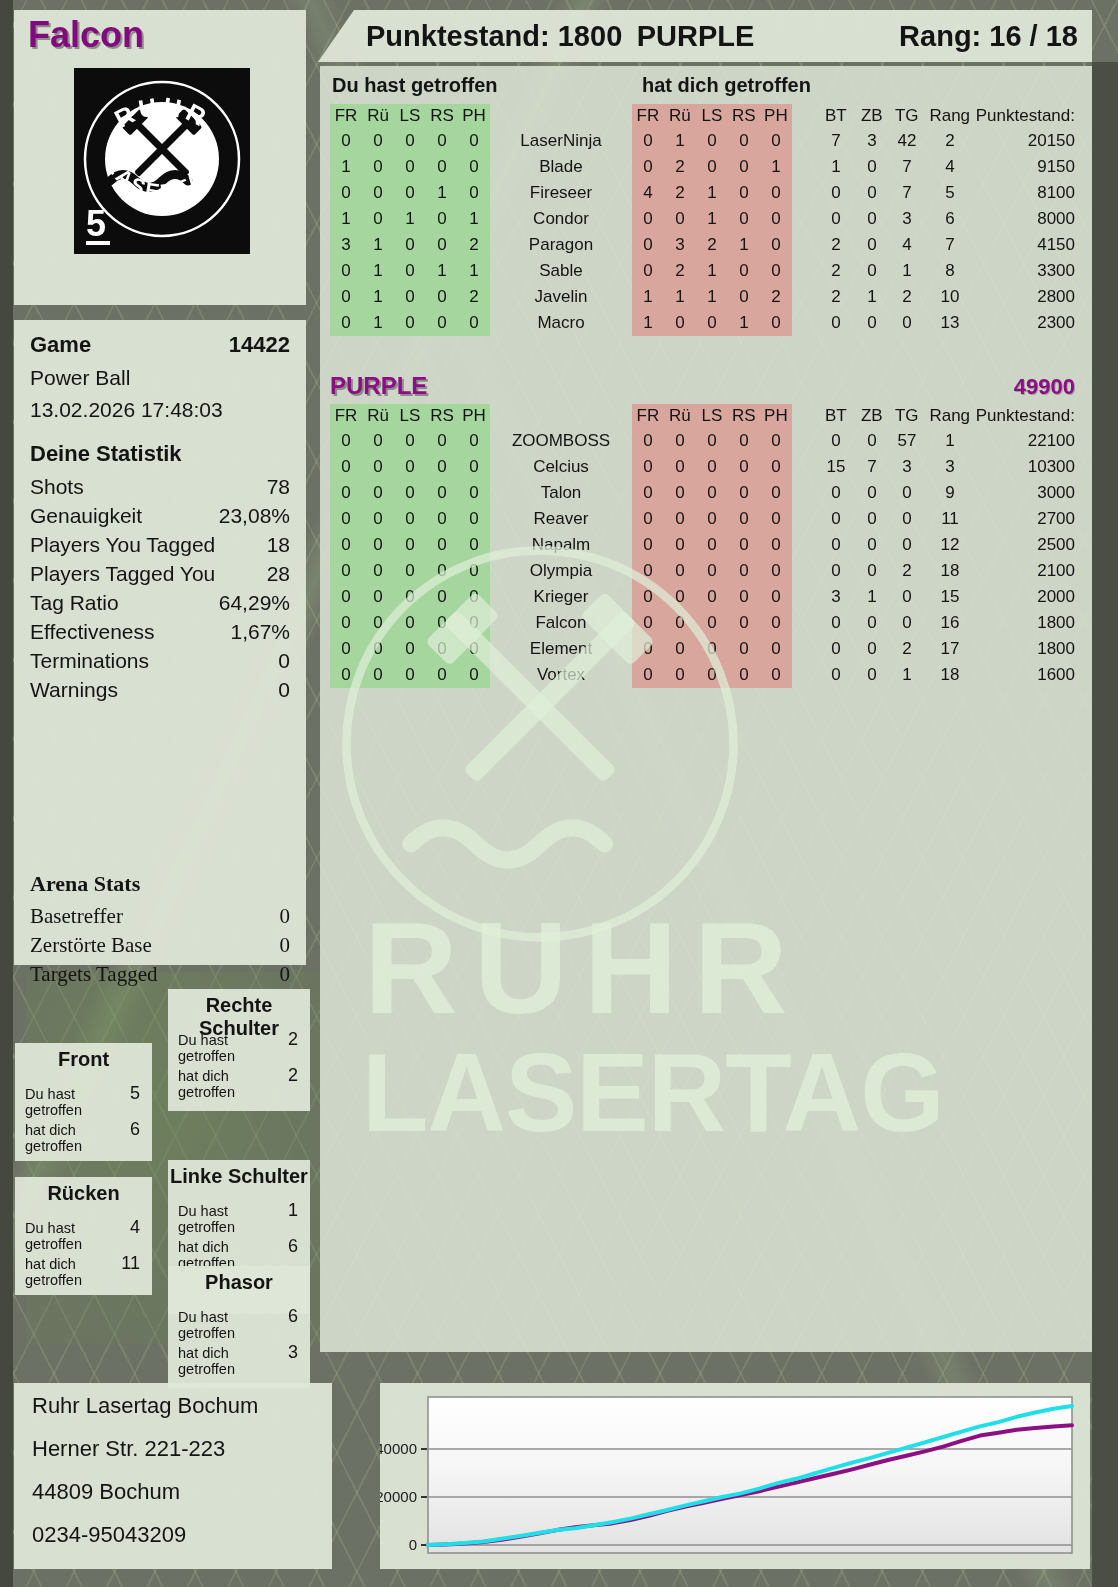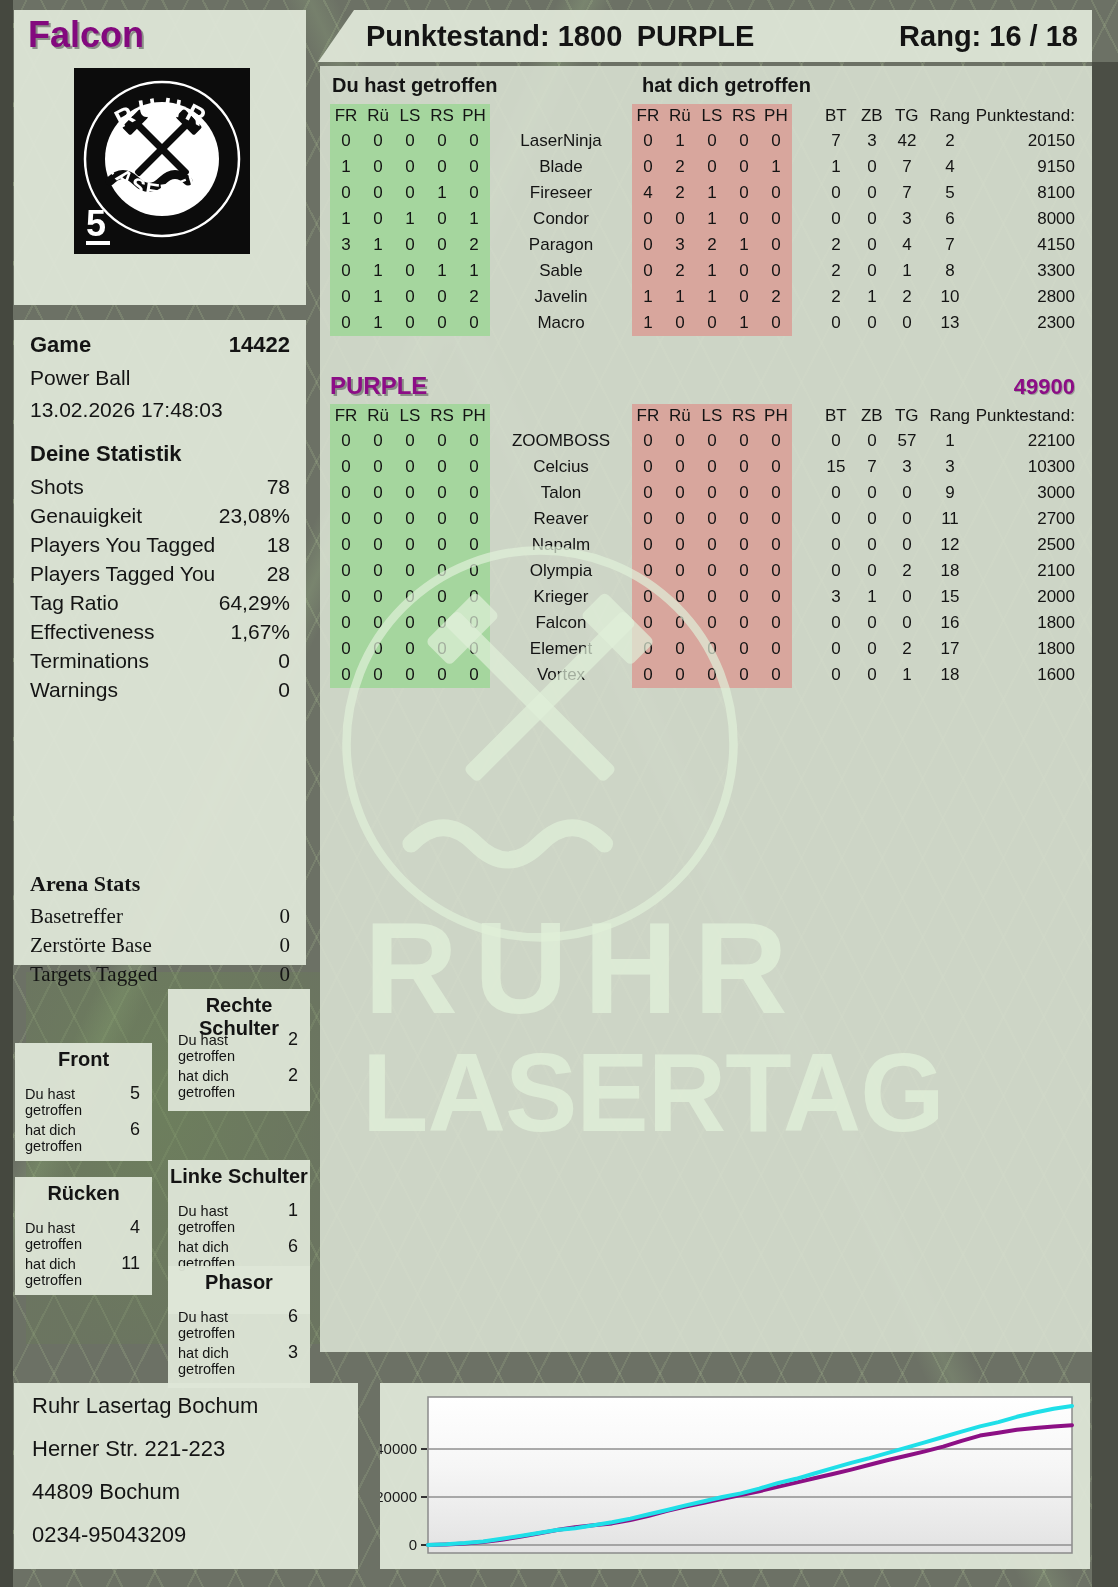--- a/index.html
+++ b/index.html
@@ -89,21 +89,21 @@
   .sc.pk{flex:1;text-align:right;padding-right:17px;}
 
   
   #watermark{position:absolute;left:300px;top:545px;width:660px;height:720px;z-index:2;pointer-events:none;color:rgba(224,240,217,0.78);}
   #wm-emblem{position:absolute;left:25px;top:0;}
   .wm1{position:absolute;left:64px;top:358px;font-size:130px;font-weight:bold;letter-spacing:16px;line-height:1;}
   .wm2{position:absolute;left:62px;top:492px;font-size:112px;font-weight:bold;letter-spacing:-1px;line-height:1;transform:scaleX(0.97);transform-origin:left;}
   .wm3{position:absolute;left:35px;top:628px;font-family:"DejaVu Serif",serif;font-size:45px;letter-spacing:4px;color:rgba(228,243,222,0.85);}
 
   
-  #panel-address{left:14px;top:1383px;width:344px;height:186px;z-index:3;}
+  #panel-address{left:14px;top:1383px;width:318px;height:186px;z-index:3;}
   #panel-address p{margin:0;position:absolute;left:18px;font-size:22px;}
   #panel-chart{left:380px;top:1383px;width:710px;height:186px;z-index:3;}
   #chart-svg{position:absolute;left:0;top:0;}
   text{font-family:"Liberation Sans",sans-serif;}
 </style>
 </head>
 <body>
 
 <div class="mesh"></div>
 <div class="green-patch"></div>

